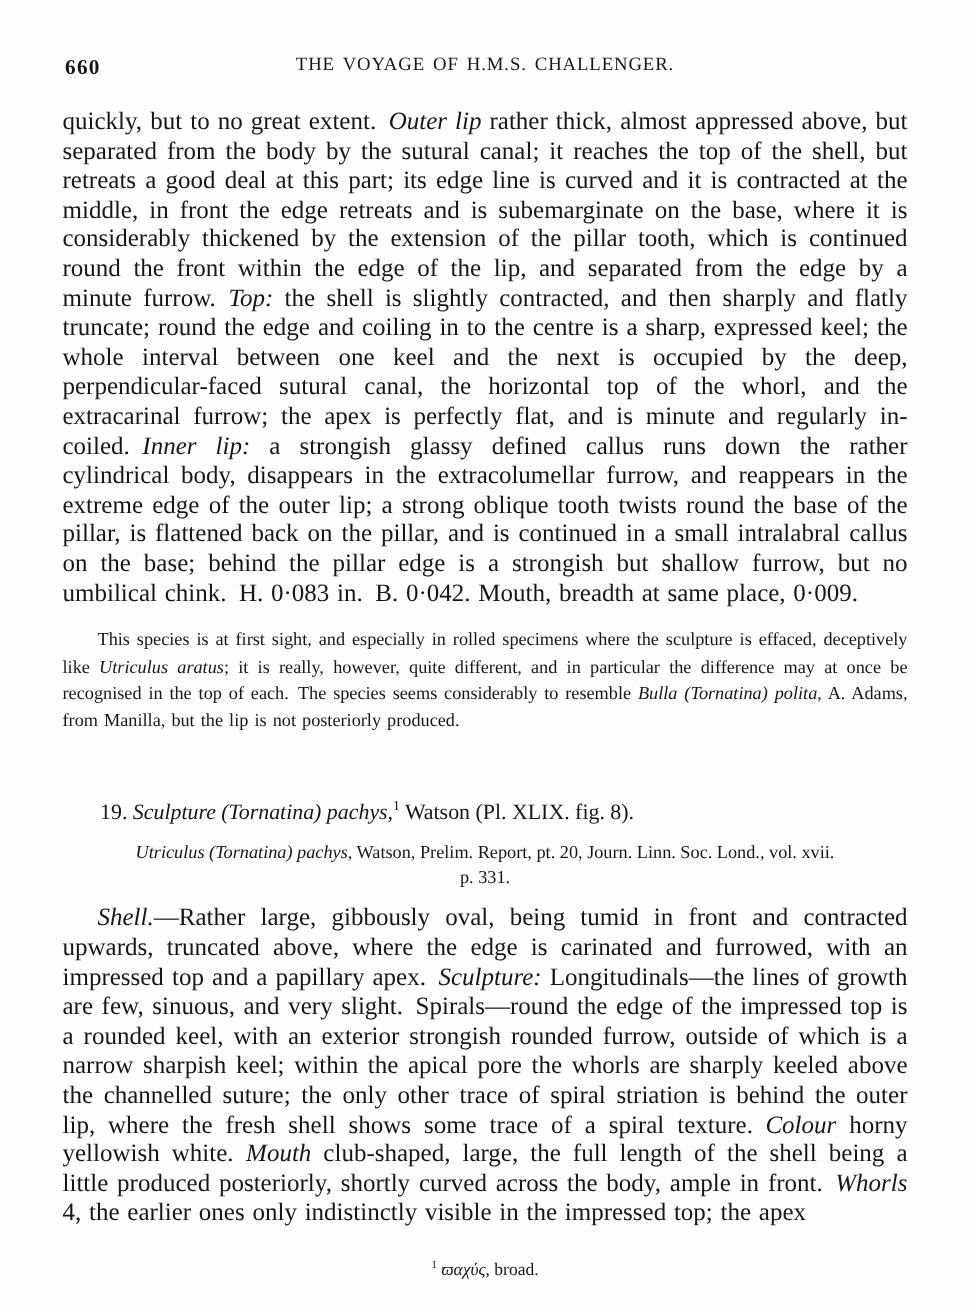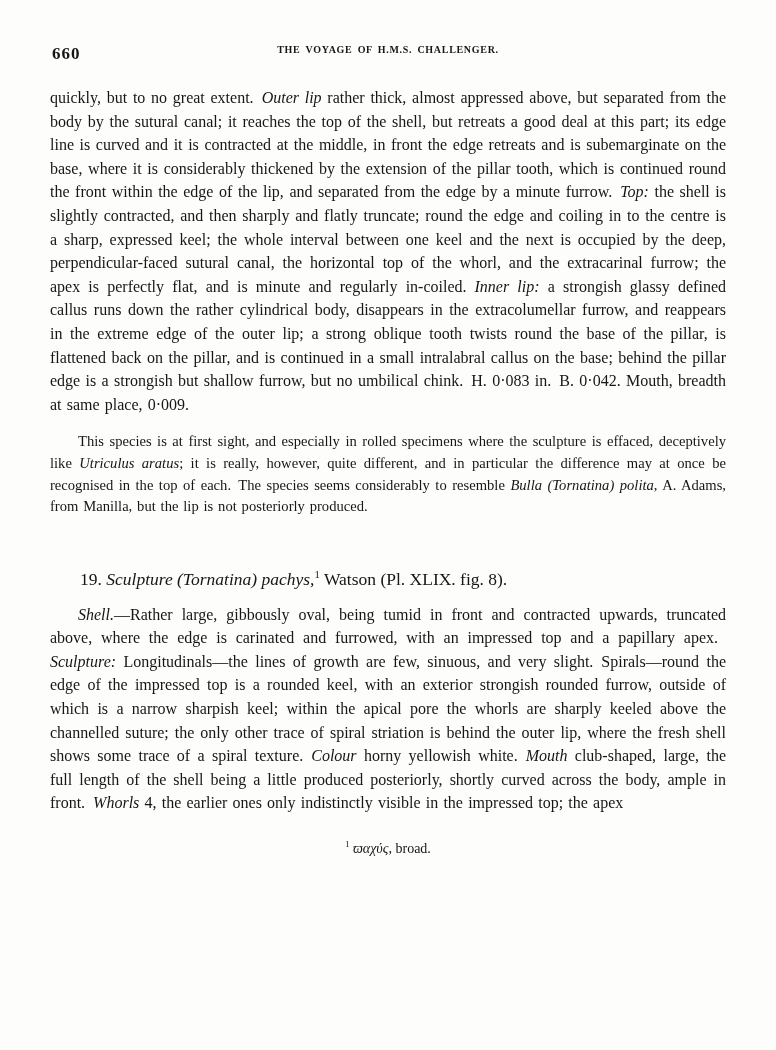--- a/index.html
+++ b/index.html
@@ -30,28 +30,28 @@
     position: absolute;
     left: 2px;
     top: 0;
     font-size: 17px;
     font-weight: 700;
     letter-spacing: 1px;
   }
   .running-title {
     display: block;
     text-align: center;
-    font-size: 10px;
-    font-weight: 700;
+    font-size: 15px;
+    font-weight: 400;
     letter-spacing: 0.7px;
     word-spacing: 2px;
   }
   p { margin: 0; }
   .body-para {
-    font-size: 16px;
+    font-size: 20px;
     line-height: 23.6px;
     text-align: justify;
     word-spacing: 1.2px;
     margin-bottom: 15px;
   }
   .no-indent { text-indent: 0; }
   .indent { text-indent: 28px; }
   .small-para {
     font-size: 14.6px;
     line-height: 21.6px;
@@ -100,20 +100,24 @@
   </header>
 
   <main>
 
     <p class="body-para no-indent"><span>quickly, but to no great extent. </span><i>Outer lip</i><span> rather thick, almost appressed above, but separated from the body by the sutural canal; it reaches the top of the shell, but retreats a good deal at this part; its edge line is curved and it is contracted at the middle, in front the edge retreats and is subemarginate on the base, where it is considerably thickened by the extension of the pillar tooth, which is continued round the front within the edge of the lip, and separated from the edge by a minute furrow. </span><i>Top:</i><span> the shell is slightly contracted, and then sharply and flatly truncate; round the edge and coiling in to the centre is a sharp, expressed keel; the whole interval between one keel and the next is occupied by the deep, perpendicular-faced sutural canal, the horizontal top of the whorl, and the extracarinal furrow; the apex is perfectly flat, and is minute and regularly in-coiled. </span><i>Inner lip:</i><span> a strongish glassy defined callus runs down the rather cylindrical body, disappears in the extracolumellar furrow, and reappears in the extreme edge of the outer lip; a strong oblique tooth twists round the base of the pillar, is flattened back on the pillar, and is continued in a small intralabral callus on the base; behind the pillar edge is a strongish but shallow furrow, but no umbilical chink. H. 0·083 in. B. 0·042. Mouth, breadth at same place, 0·009.</span></p>
 
     <p class="small-para"><span>This species is at first sight, and especially in rolled specimens where the sculpture is effaced, deceptively like </span><i>Utriculus aratus</i><span>; it is really, however, quite different, and in particular the difference may at once be recognised in the top of each. The species seems considerably to resemble </span><i>Bulla (Tornatina) polita</i><span>, A. Adams, from Manilla, but the lip is not posteriorly produced.</span></p>
 
     <p class="species-heading"><span>19. </span><i>Sculpture (Tornatina) pachys,</i><sup>1</sup><span> Watson (Pl. XLIX. fig. 8).</span></p>
 
+    <div class="citation">
+      <div class="citation-line"><i>Utriculus (Tornatina) pachys</i><span>, Watson, Prelim. Report, pt. 20, Journ. Linn. Soc. Lond., vol. xvii.</span></div>
+      <div class="citation-line">p. 331.</div>
+    </div>
 
 
     <p class="body-para indent shell-para"><i>Shell.</i><span>—Rather large, gibbously oval, being tumid in front and contracted upwards, truncated above, where the edge is carinated and furrowed, with an impressed top and a papillary apex. </span><i>Sculpture:</i><span> Longitudinals—the lines of growth are few, sinuous, and very slight. Spirals—round the edge of the impressed top is a rounded keel, with an exterior strongish rounded furrow, outside of which is a narrow sharpish keel; within the apical pore the whorls are sharply keeled above the channelled suture; the only other trace of spiral striation is behind the outer lip, where the fresh shell shows some trace of a spiral texture. </span><i>Colour</i><span> horny yellowish white. </span><i>Mouth</i><span> club-shaped, large, the full length of the shell being a little produced posteriorly, shortly curved across the body, ample in front. </span><i>Whorls</i><span> 4, the earlier ones only indistinctly visible in the impressed top; the apex</span></p>
 
     <div class="footnote"><sup>1</sup><span> </span><i>ϖαχύς</i><span>, broad.</span></div>
 
   </main>
 
 </div>
 

